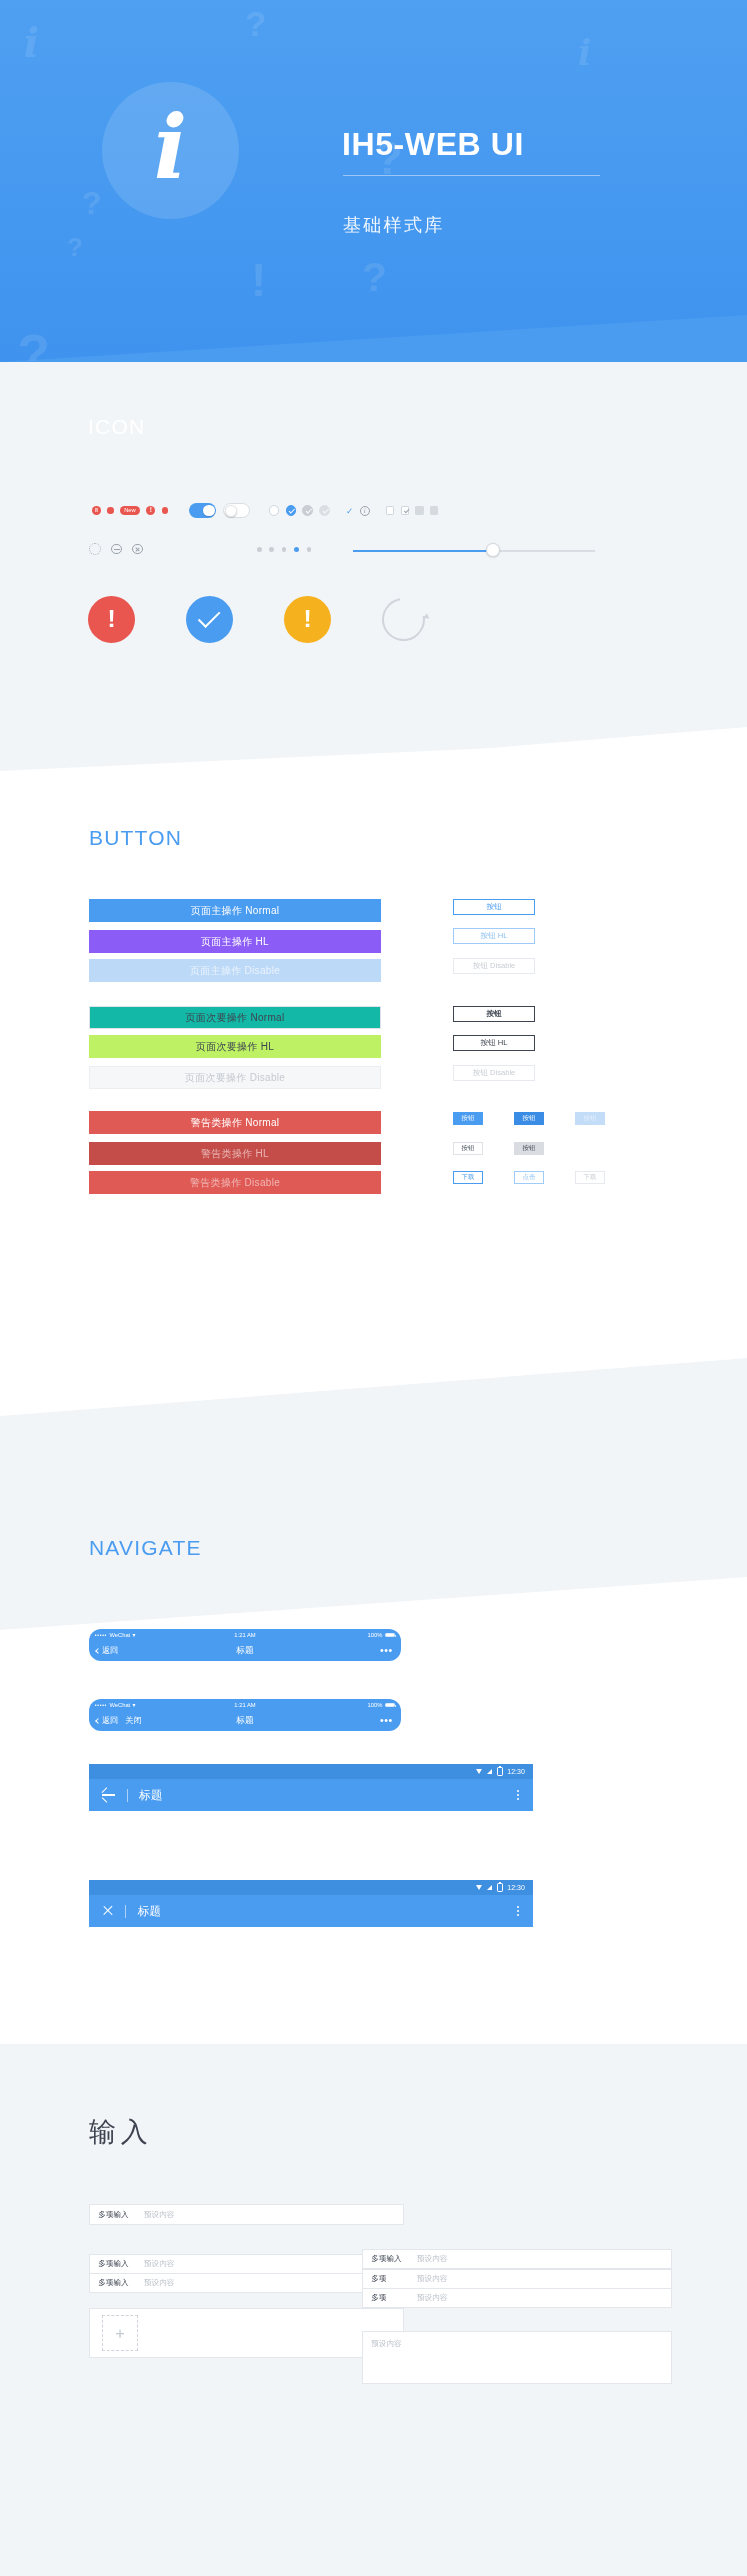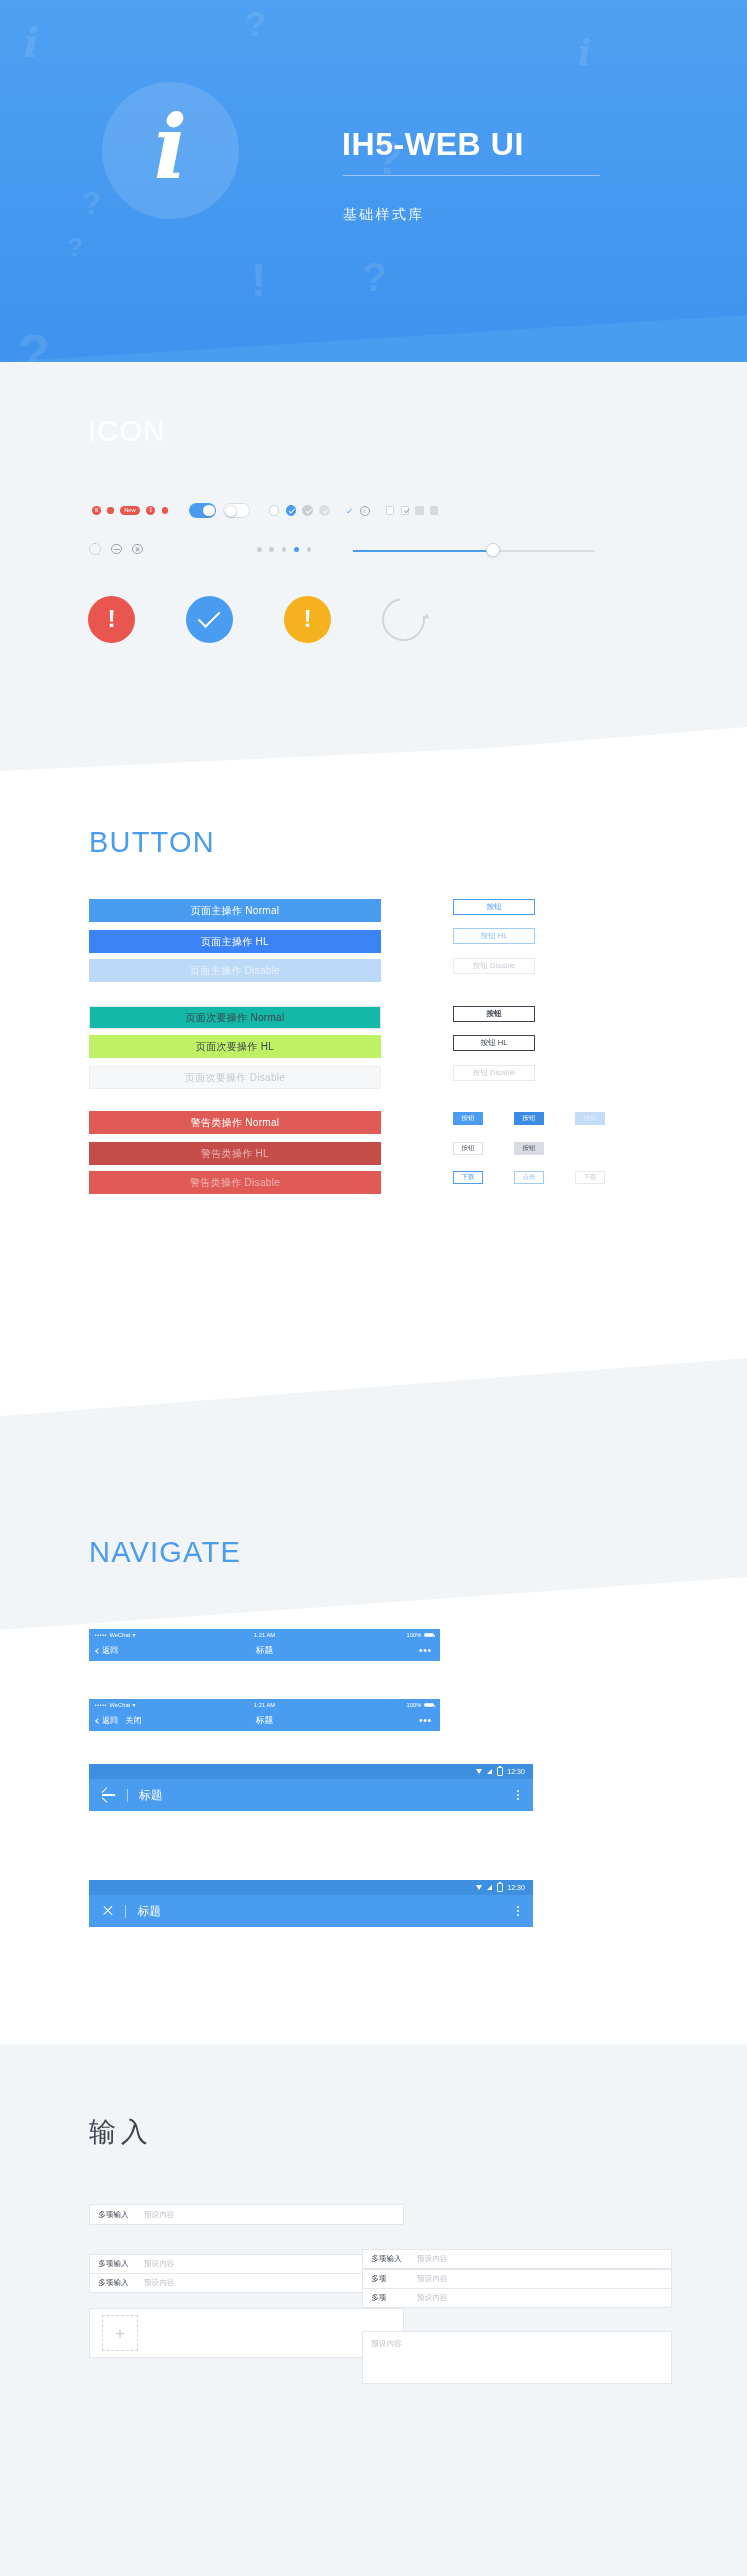--- a/index.html
+++ b/index.html
@@ -62,30 +62,30 @@
     letter-spacing: 0.6px;
   }
   .hero-divider {
     position: absolute;
     left: 343px; top: 175px;
     width: 257px; height: 0.6px;
     background: rgba(255,255,255,0.45);
   }
   .hero-sub {
     position: absolute;
-    left: 343px; top: 206px;
-    font-size: 14px;
+    left: 343px; top: 213px;
+    font-size: 18px;
     color: rgba(255,255,255,0.92);
     letter-spacing: 2.3px;
   }
 
   
   .sec-title {
     position: absolute;
-    font-size: 29px;
+    font-size: 21px;
     font-weight: normal;
     letter-spacing: 1.2px;
   }
   .sec-title.white { color: #ffffff; }
   .sec-title.blue { color: #4a9cf0; }
   .sec-title.dark { color: #3d4450; font-size: 27px; letter-spacing: 4.7px;}
 
   
   .icon-section {
     position: absolute;
@@ -237,21 +237,21 @@
   .btn-grid { position: absolute; left: 0; top: 727px; width: 748px; height: 689px; }
 
   .wide-btn {
     position: absolute;
     width: 292px; height: 23.4px;
     display: flex; align-items: center; justify-content: center;
     font-size: 10px; color: #fff;
     letter-spacing: 0.3px;
   }
   .wide-btn.primary { background: #4a9cf0; }
-  .wide-btn.primary-hl { background: #3b82f6; text-align: right; }
+  .wide-btn.primary-hl { background: #8b5cf6; text-align: right; }
   .wide-btn.primary-dis { background: #bcd9f7; color: #eaf3fd; }
   .wide-btn.secondary { background: #14b8a6; color: #3d4450; border: 0.6px solid #dfe3e8; }
   .wide-btn.secondary-hl { background: #bef264; color: #3d4450; }
   .wide-btn.secondary-dis { background: #f6f7f9; color: #c4c9d0; border: 0.6px solid #eceef1; }
   .wide-btn.danger { background: #e05a55; }
   .wide-btn.danger-hl { background: #c44d49; color: #e9b4b2; }
   .wide-btn.danger-dis { background: #e05a55; color: #f0b6b4; }
 
   .sm-btn {
     position: absolute;
@@ -277,22 +277,22 @@
 
   
   .nav-section { position: absolute; left: 0; top: 1460px; width: 748px; height: 584px; }
   .nav-band {
     position: absolute; left: 0; top: 117px; width: 748px; height: 467px;
     background: #ffffff;
     clip-path: polygon(0 53px, 748px 0, 748px 467px, 0 467px);
   }
 
   .ios-bar {
-    position: absolute; width: 351px;
-    background: #4a9cf0; color: #fff;
+    position: absolute; width: 312px;
+    background: #4a9cf0; color: #fff; border-radius: 12px;
   }
   .ios-status {
     height: 11.7px; display: flex; align-items: center;
     font-size: 5.8px; padding: 0 5.8px; position: relative;
   }
   .ios-status .left { display: flex; align-items: center; gap: 2.3px; }
   .ios-status .dots { letter-spacing: 0.6px; font-size: 5.3px; }
   .ios-status .center { position: absolute; left: 50%; transform: translateX(-50%); }
   .ios-status .right { position: absolute; right: 5.8px; display: flex; align-items: center; gap: 2.3px; }
   .batt { width: 10.5px; height: 4.7px; border: 0.6px solid rgba(255,255,255,.8); border-radius: 1.2px; position: relative; }

